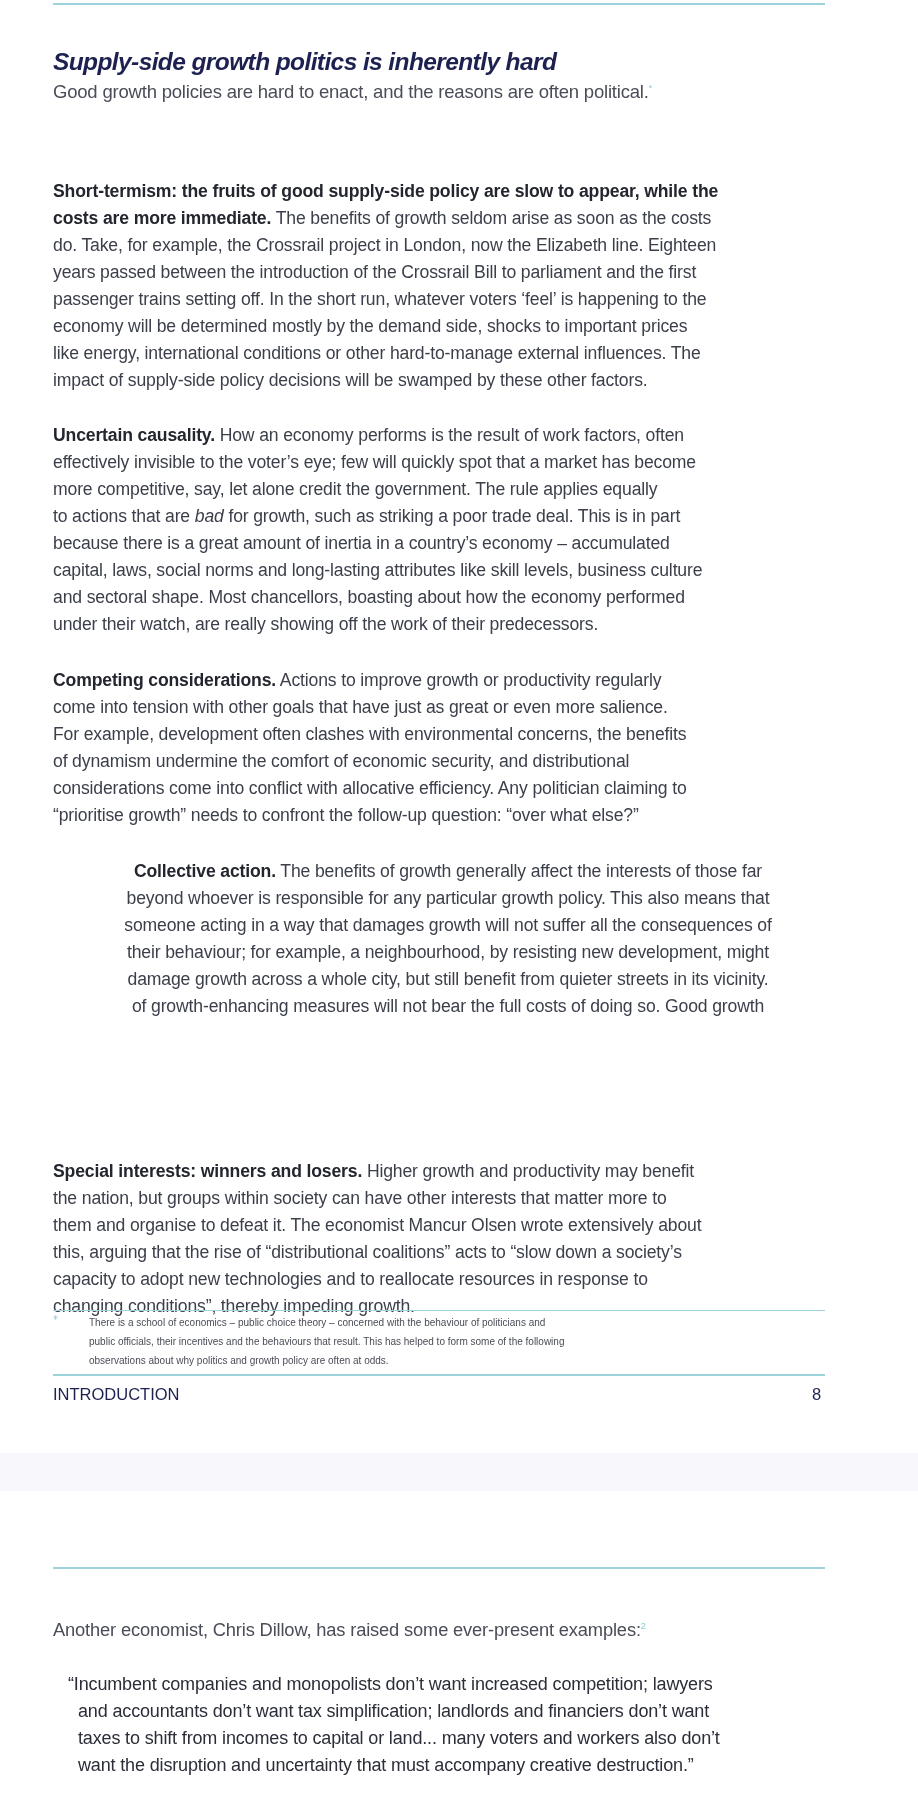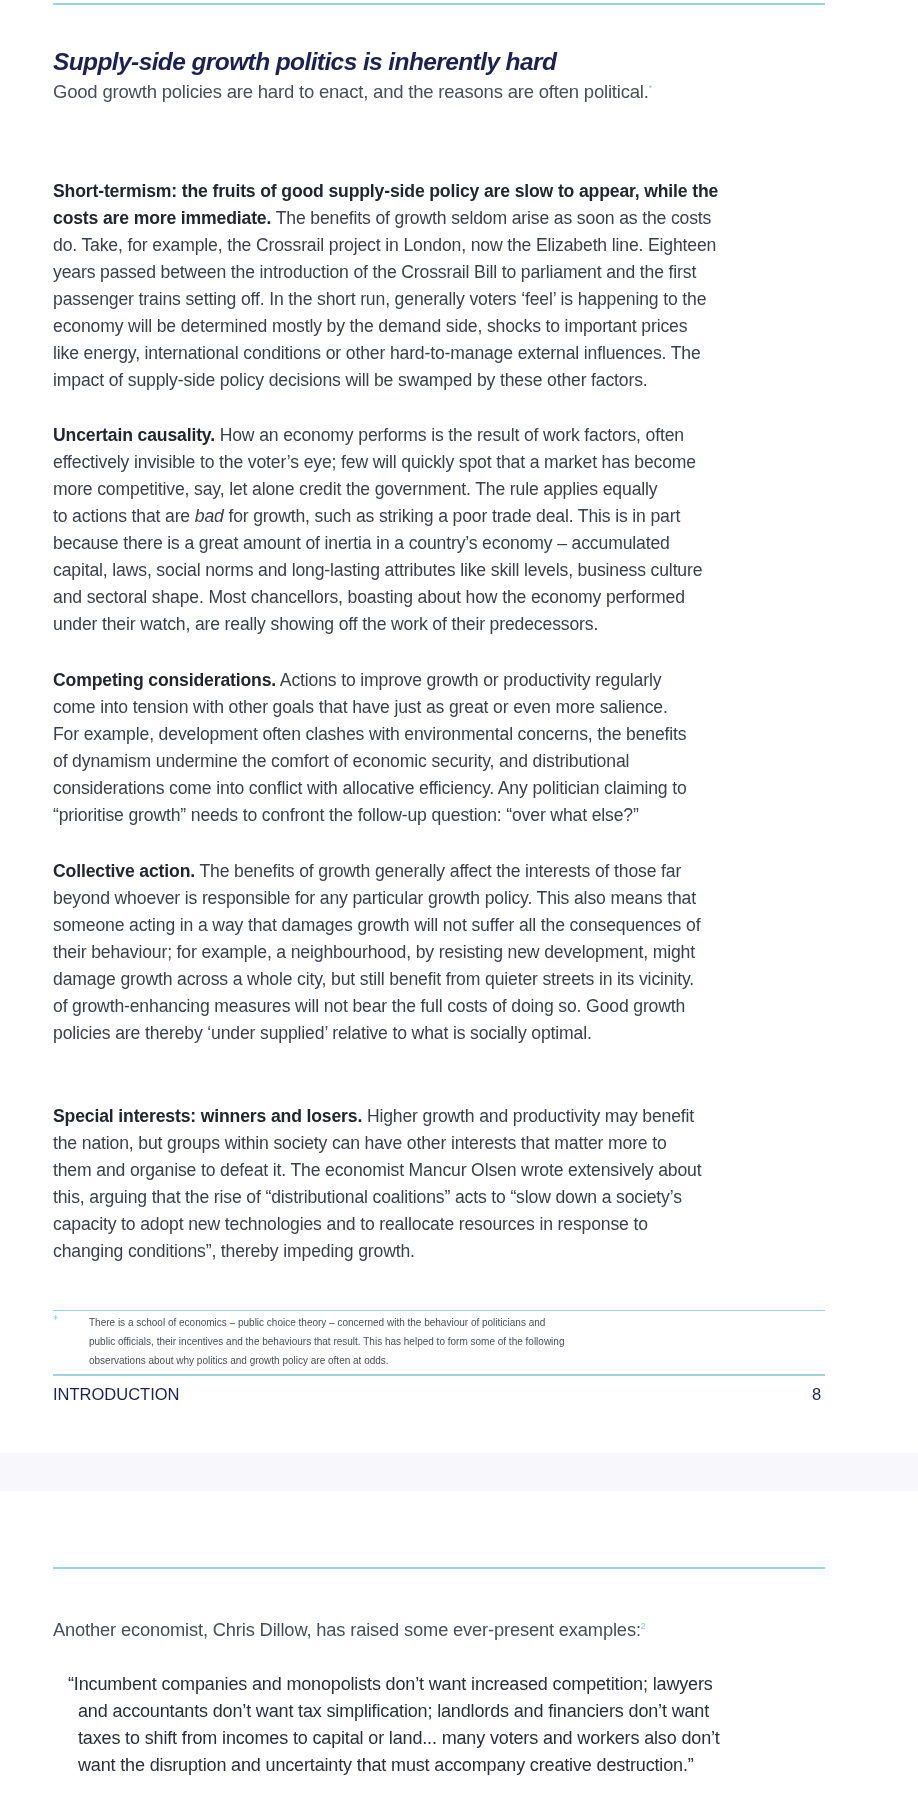--- a/index.html
+++ b/index.html
@@ -43,21 +43,21 @@
   <div class="rule" style="top:3px;"></div>
 
   <div class="title">Supply-side growth politics is inherently hard</div>
   <div class="subtitle"><span>Good growth policies are hard to enact, and the reasons are often political.</span><sup class="ref">*</sup></div>
 
   <div class="para" style="top:134px;">
       <span class="line"><b>Short-termism: the fruits of good supply-side policy are slow to appear, while the</b></span>
       <span class="line"><b>costs are more immediate.</b><span> The benefits of growth seldom arise as soon as the costs</span></span>
       <span class="line"><span>do. Take, for example, the Crossrail project in London, now the Elizabeth line. Eighteen</span></span>
       <span class="line"><span>years passed between the introduction of the Crossrail Bill to parliament and the first</span></span>
-      <span class="line"><span>passenger trains setting off. In the short run, generally voters ‘feel’ is happening to the</span></span>
+      <span class="line"><span>passenger trains setting off. In the short run, whatever voters ‘feel’ is happening to the</span></span>
       <span class="line"><span>economy will be determined mostly by the demand side, shocks to important prices</span></span>
       <span class="line"><span>like energy, international conditions or other hard-to-manage external influences. The</span></span>
       <span class="line"><span>impact of supply-side policy decisions will be swamped by these other factors.</span></span>
     </div>
   <div class="para" style="top:378px;">
       <span class="line"><b>Uncertain causality.</b><span> How an economy performs is the result of work factors, often</span></span>
       <span class="line"><span>effectively invisible to the voter’s eye; few will quickly spot that a market has become</span></span>
       <span class="line"><span>more competitive, say, let alone credit the government. The rule applies equally</span></span>
       <span class="line"><span>to actions that are </span><i>bad</i><span> for growth, such as striking a poor trade deal. This is in part</span></span>
       <span class="line"><span>because there is a great amount of inertia in a country’s economy – accumulated</span></span>
@@ -66,30 +66,29 @@
       <span class="line"><span>under their watch, are really showing off the work of their predecessors.</span></span>
     </div>
   <div class="para" style="top:623px;">
       <span class="line"><b>Competing considerations.</b><span> Actions to improve growth or productivity regularly</span></span>
       <span class="line"><span>come into tension with other goals that have just as great or even more salience.</span></span>
       <span class="line"><span>For example, development often clashes with environmental concerns, the benefits</span></span>
       <span class="line"><span>of dynamism undermine the comfort of economic security, and distributional</span></span>
       <span class="line"><span>considerations come into conflict with allocative efficiency. Any politician claiming to</span></span>
       <span class="line"><span>“prioritise growth” needs to confront the follow-up question: “over what else?”</span></span>
     </div>
-  <div class="para" style="top:814px;">
+  <div class="para" style="top:814px;text-align:center;">
       <span class="line"><b>Collective action.</b><span> The benefits of growth generally affect the interests of those far</span></span>
       <span class="line"><span>beyond whoever is responsible for any particular growth policy. This also means that</span></span>
       <span class="line"><span>someone acting in a way that damages growth will not suffer all the consequences of</span></span>
       <span class="line"><span>their behaviour; for example, a neighbourhood, by resisting new development, might</span></span>
       <span class="line"><span>damage growth across a whole city, but still benefit from quieter streets in its vicinity.</span></span>
       <span class="line"><span>of growth-enhancing measures will not bear the full costs of doing so. Good growth</span></span>
-      <span class="line"><span>policies are thereby ‘under supplied’ relative to what is socially optimal.</span></span>
     </div>
-  <div class="para" style="top:1059px;">
+  <div class="para" style="top:1114px;">
       <span class="line"><b>Special interests: winners and losers.</b><span> Higher growth and productivity may benefit</span></span>
       <span class="line"><span>the nation, but groups within society can have other interests that matter more to</span></span>
       <span class="line"><span>them and organise to defeat it. The economist Mancur Olsen wrote extensively about</span></span>
       <span class="line"><span>this, arguing that the rise of “distributional coalitions” acts to “slow down a society’s</span></span>
       <span class="line"><span>capacity to adopt new technologies and to reallocate resources in response to</span></span>
       <span class="line"><span>changing conditions”, thereby impeding growth.</span></span>
     </div>
 
   <div class="rule fn-rule-top"></div>
   <div class="fn-marker">*</div>

